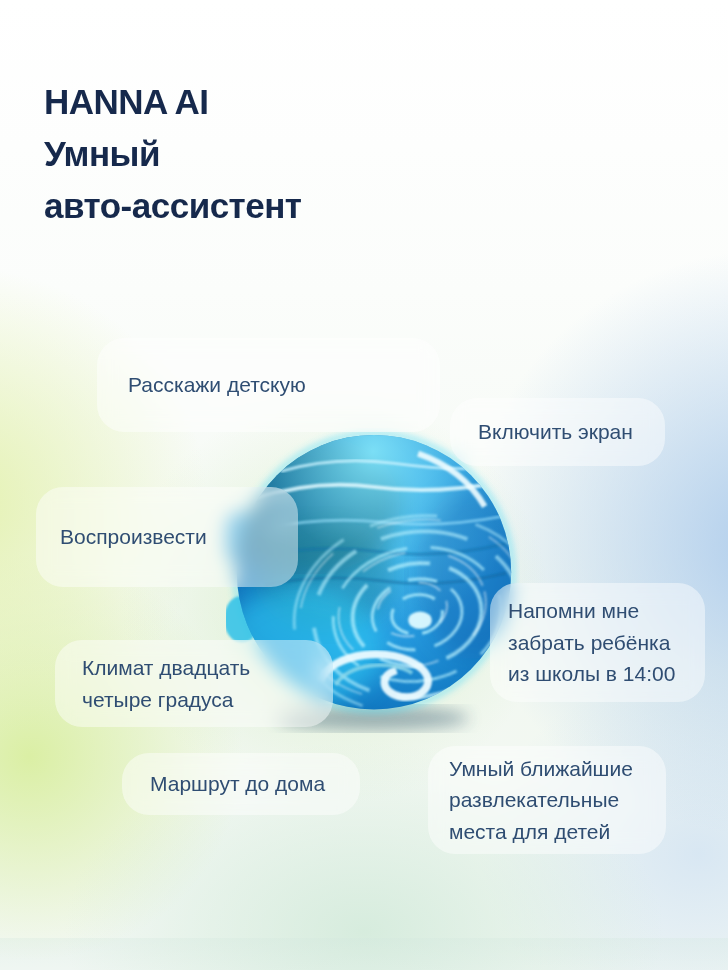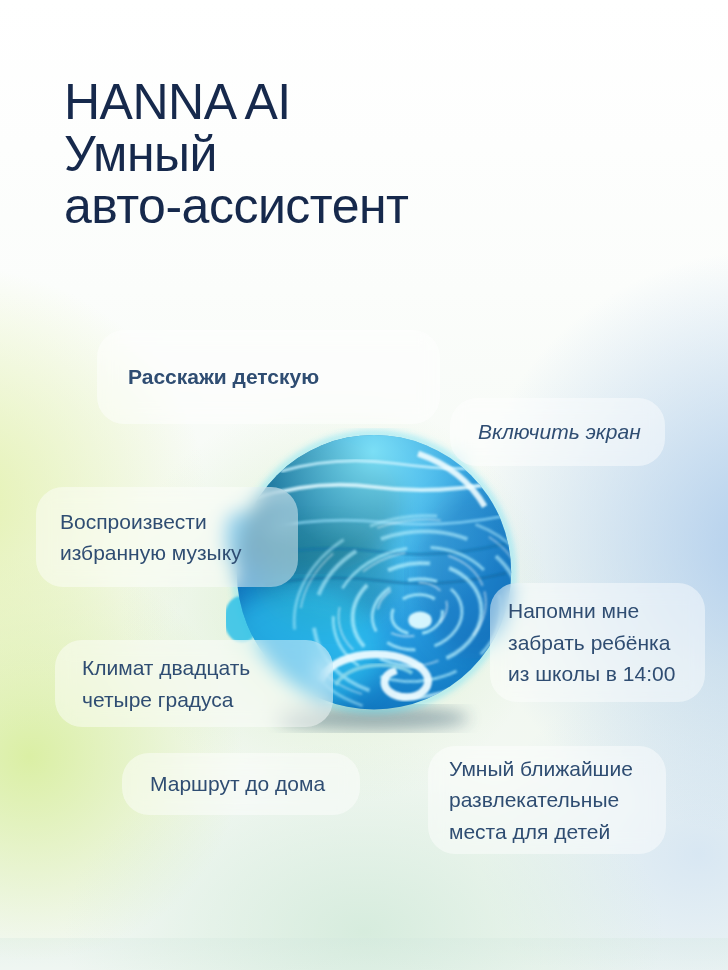--- a/index.html
+++ b/index.html
@@ -15,44 +15,44 @@
       radial-gradient(42% 30% at 4% 78%, rgba(216,238,156,0.9), rgba(216,238,156,0) 70%),
       radial-gradient(58% 42% at 106% 56%, rgba(172,203,236,0.95), rgba(172,203,236,0) 72%),
       radial-gradient(40% 25% at 96% 88%, rgba(205,224,243,0.7), rgba(205,224,243,0) 75%),
       linear-gradient(180deg,#ffffff 0%,#fbfdfb 30%,#f2f8f1 70%,#f3f8f4 100%);
   }
   .bottom-band{
     position:absolute;left:0;top:938px;width:728px;height:32px;
     background:linear-gradient(180deg, rgba(210,231,222,0.30), rgba(222,238,232,0.18));
   }
   .title{
-    position:absolute;left:64px;top:76px;width:480px;
+    position:absolute;left:44px;top:76px;width:480px;
     color:#16294c;
-    font-weight:normal;
-    font-size:50px;line-height:52px;letter-spacing:-0.5px;
+    font-weight:bold;
+    font-size:35px;line-height:52px;letter-spacing:-0.5px;
   }
   .title .t-line{display:block;}
   .orb-wrap{
     position:absolute;left:226px;top:428px;width:294px;height:306px;
     z-index:1;
   }
   .bubble{
     position:absolute;z-index:2;
     background:rgba(255,255,255,0.45);
     backdrop-filter:blur(9px);
     -webkit-backdrop-filter:blur(9px);
     border-radius:27px;
     color:#2f4d72;
     font-size:21px;line-height:31.5px;
     display:flex;flex-direction:column;justify-content:center;
     box-sizing:border-box;
   }
   .bubble span{display:block;white-space:nowrap;}
-  .b-story  {left:97px;  top:330px; width:343px; height:94px;  padding-left:31px;font-weight:bold;}
-  .b-screen {left:450px; top:398px; width:215px; height:68px;  padding-left:28px;font-style:italic;}
+  .b-story  {left:97px;  top:338px; width:343px; height:94px;  padding-left:31px;}
+  .b-screen {left:450px; top:398px; width:215px; height:68px;  padding-left:28px;}
   .b-music  {left:28px;  top:487px; width:262px; height:100px; padding-left:24px;margin-left:8px;}
   .b-remind {left:490px; top:545px; width:215px; height:119px; padding-left:18px;margin-top:38px;}
   .b-climate{left:55px;  top:640px; width:278px; height:87px;  padding-left:27px;}
   .b-route  {left:122px; top:753px; width:238px; height:62px;  padding-left:28px;}
   .b-places {left:428px; top:746px; width:238px; height:108px; padding-left:21px;}
 </style>
 </head>
 <body>
 
 <div class="page">
@@ -147,21 +147,20 @@
   <div class="bubble b-story">
     <span>Расскажи детскую</span>
   </div>
 
   <div class="bubble b-screen">
     <span>Включить экран</span>
   </div>
 
   <div class="bubble b-music">
     <span>Воспроизвести</span>
-    <span>избранную музыку</span>
   </div>
 
   <div class="bubble b-remind">
     <span>Напомни мне</span>
     <span>забрать ребёнка</span>
     <span>из школы в 14:00</span>
   </div>
 
   <div class="bubble b-route">
     <span>Маршрут до дома</span>

